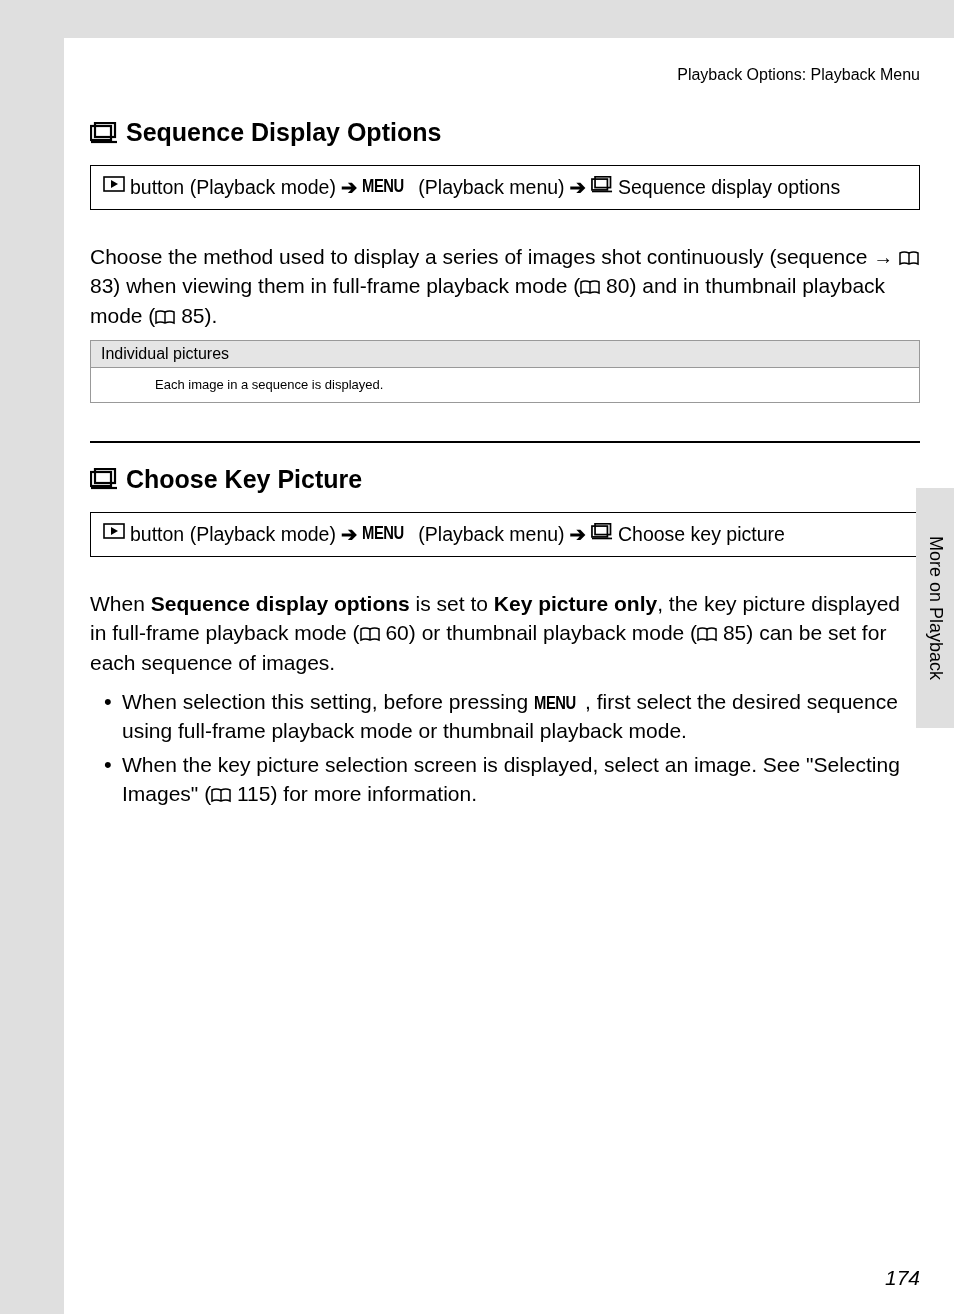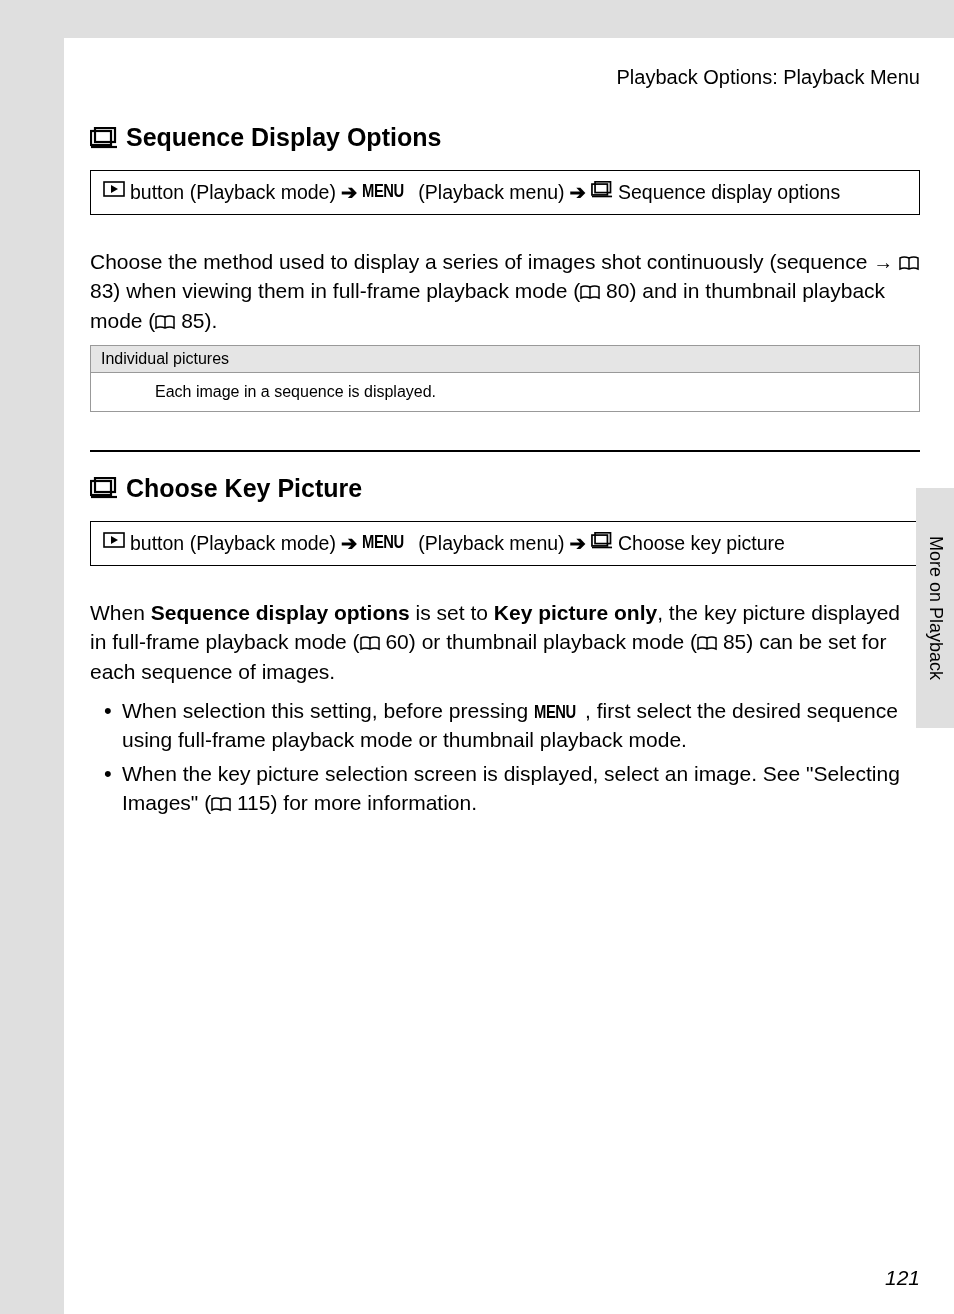--- a/index.html
+++ b/index.html
@@ -15,21 +15,21 @@
     background: #fff;
     position: absolute;
     left: 64px;
     top: 38px;
     width: 890px;
     height: 1276px;
     padding: 28px 34px 0 26px;
   }
   .header-line {
     text-align: right;
-    font-size: 20px;
+    font-size: 16px;
     margin-bottom: 34px;
   }
   .section-title {
     font-size: 25px;
     font-weight: bold;
     display: flex;
     align-items: center;
     gap: 8px;
     margin-bottom: 18px;
   }
@@ -56,21 +56,21 @@
   .opt-header td {
     background: #e5e5e5;
     border: 1px solid #999;
     padding: 4px 10px;
     font-size: 16px;
   }
   .opt-body td {
     border-left: 1px solid #999;
     border-right: 1px solid #999;
     padding: 8px 12px 8px 64px;
-    font-size: 16px;
+    font-size: 13px;
     line-height: 1.35;
   }
   .opt-body-last td { border-bottom: 1px solid #999; }
   .divider {
     border: none;
     border-top: 2px solid #000;
     margin: 38px 0 22px 0;
   }
   .bullets {
     list-style: none;
@@ -249,14 +249,14 @@
             <path d="M1 2 Q5 0 10 2 Q15 0 19 2 L19 13 Q15 11 10 13 Q5 11 1 13 Z" fill="none" stroke="#000" stroke-width="1.5"></path>
             <line x1="10" y1="2" x2="10" y2="13" stroke="#000" stroke-width="1.5"></line>
           </svg></span><span> 115) for more information.</span>
     </li>
   </ul>
 
   <div class="side-tab">
     <span class="side-tab-text">More on Playback</span>
   </div>
 
-  <div class="page-num">121</div>
+  <div class="page-num">174</div>
 </div>
 
 </body></html>

